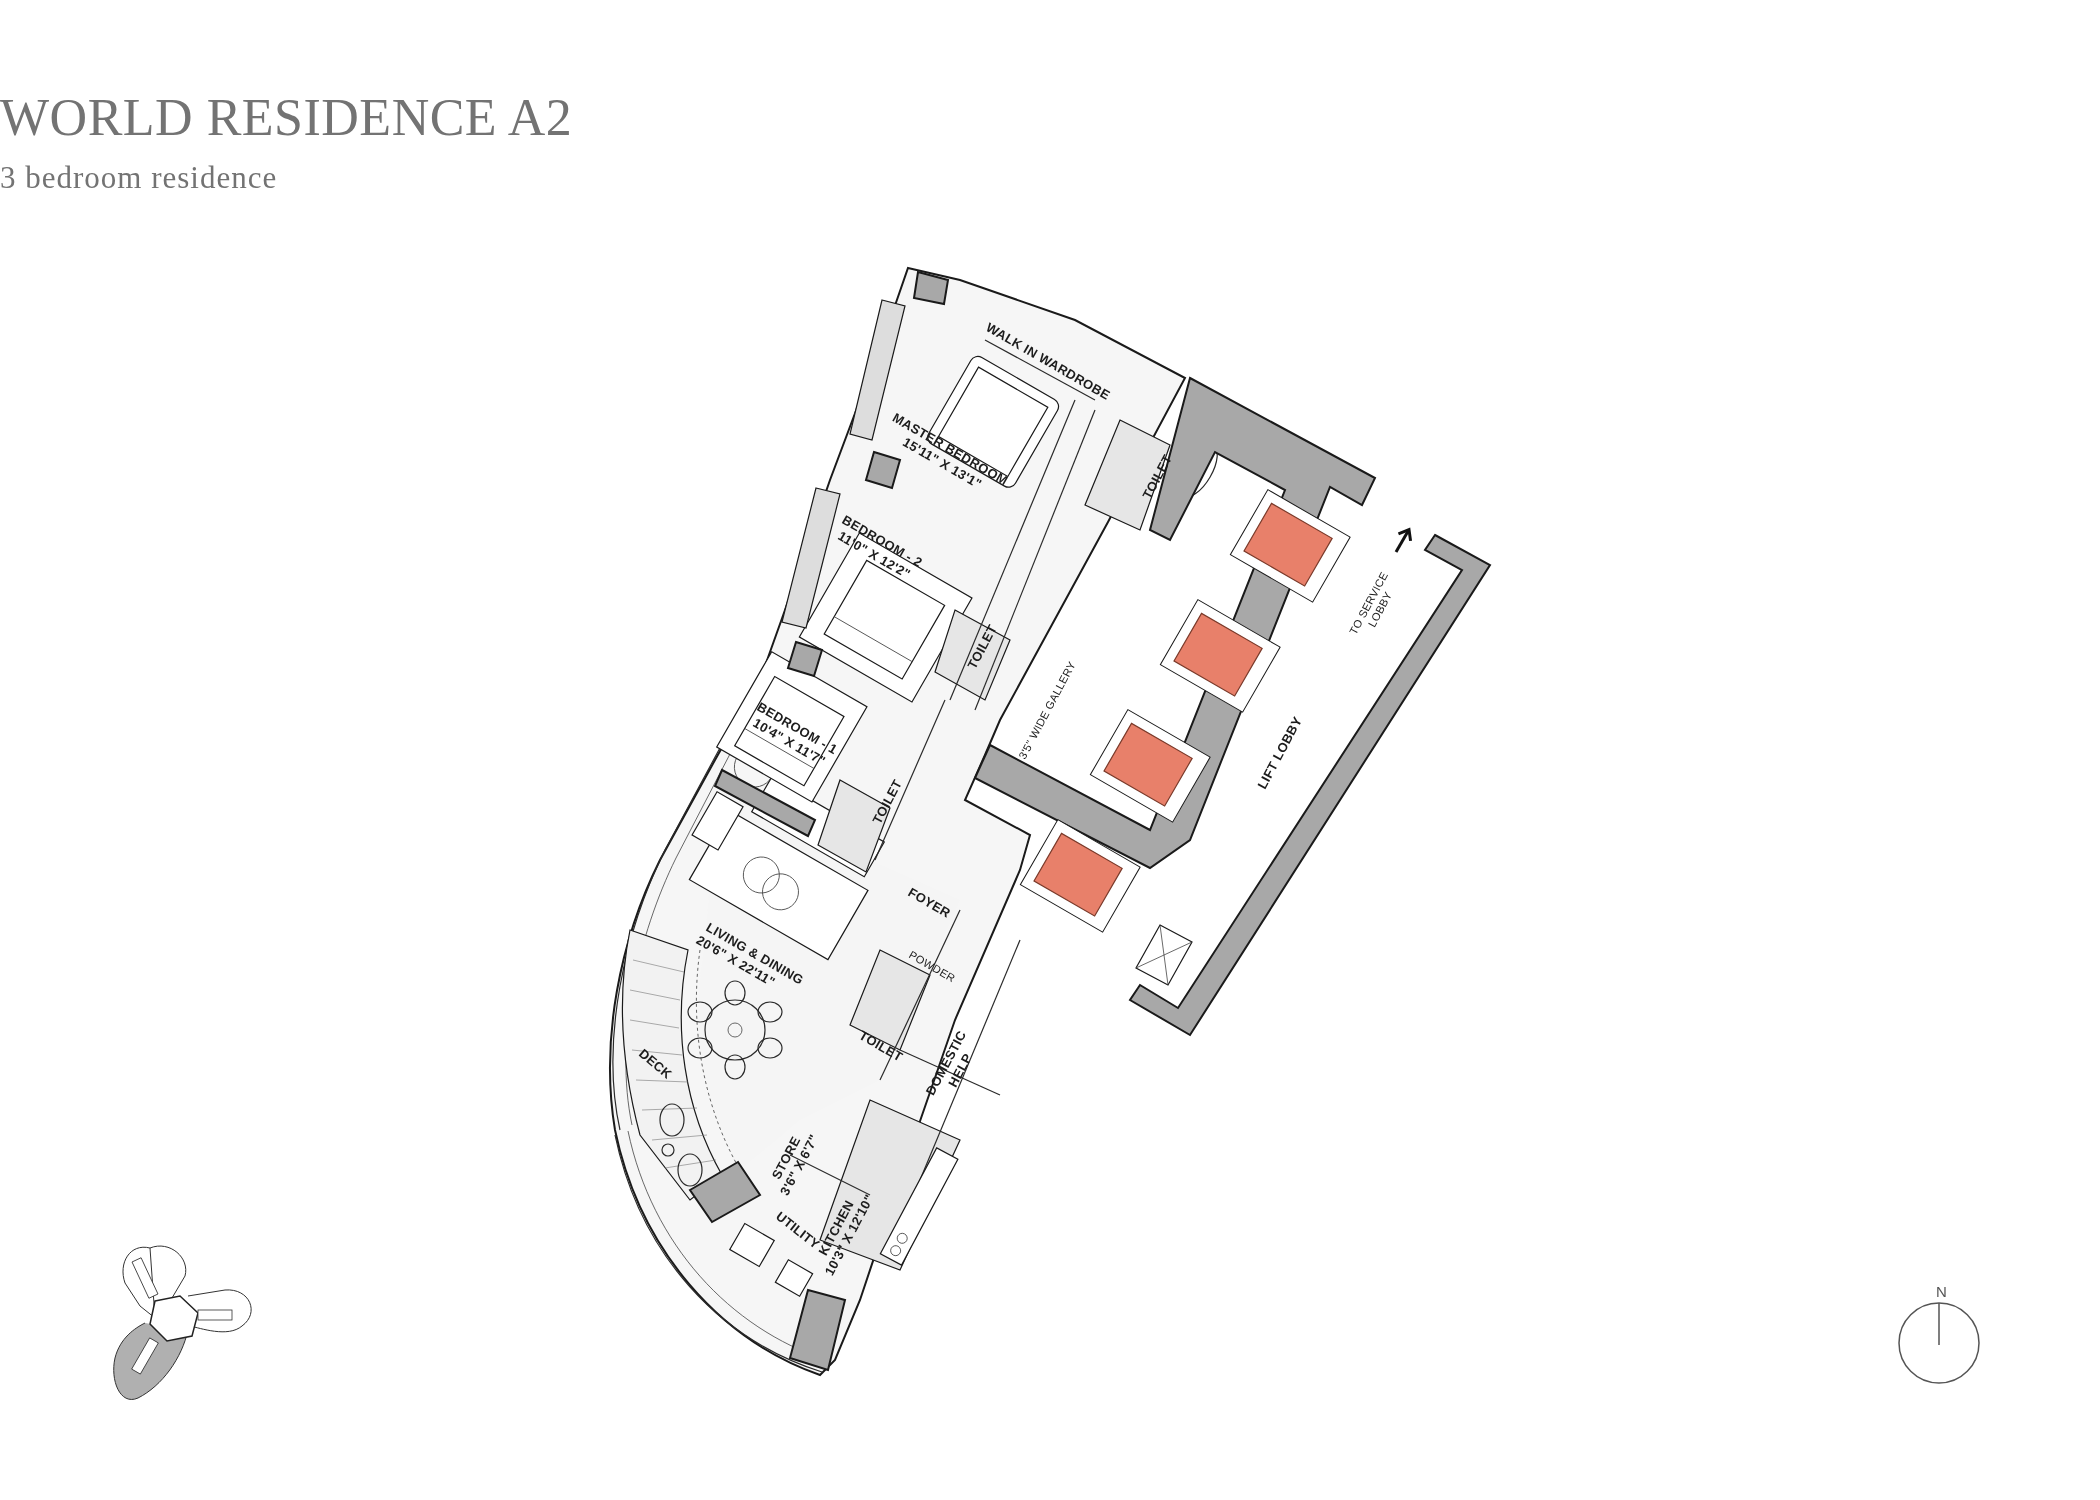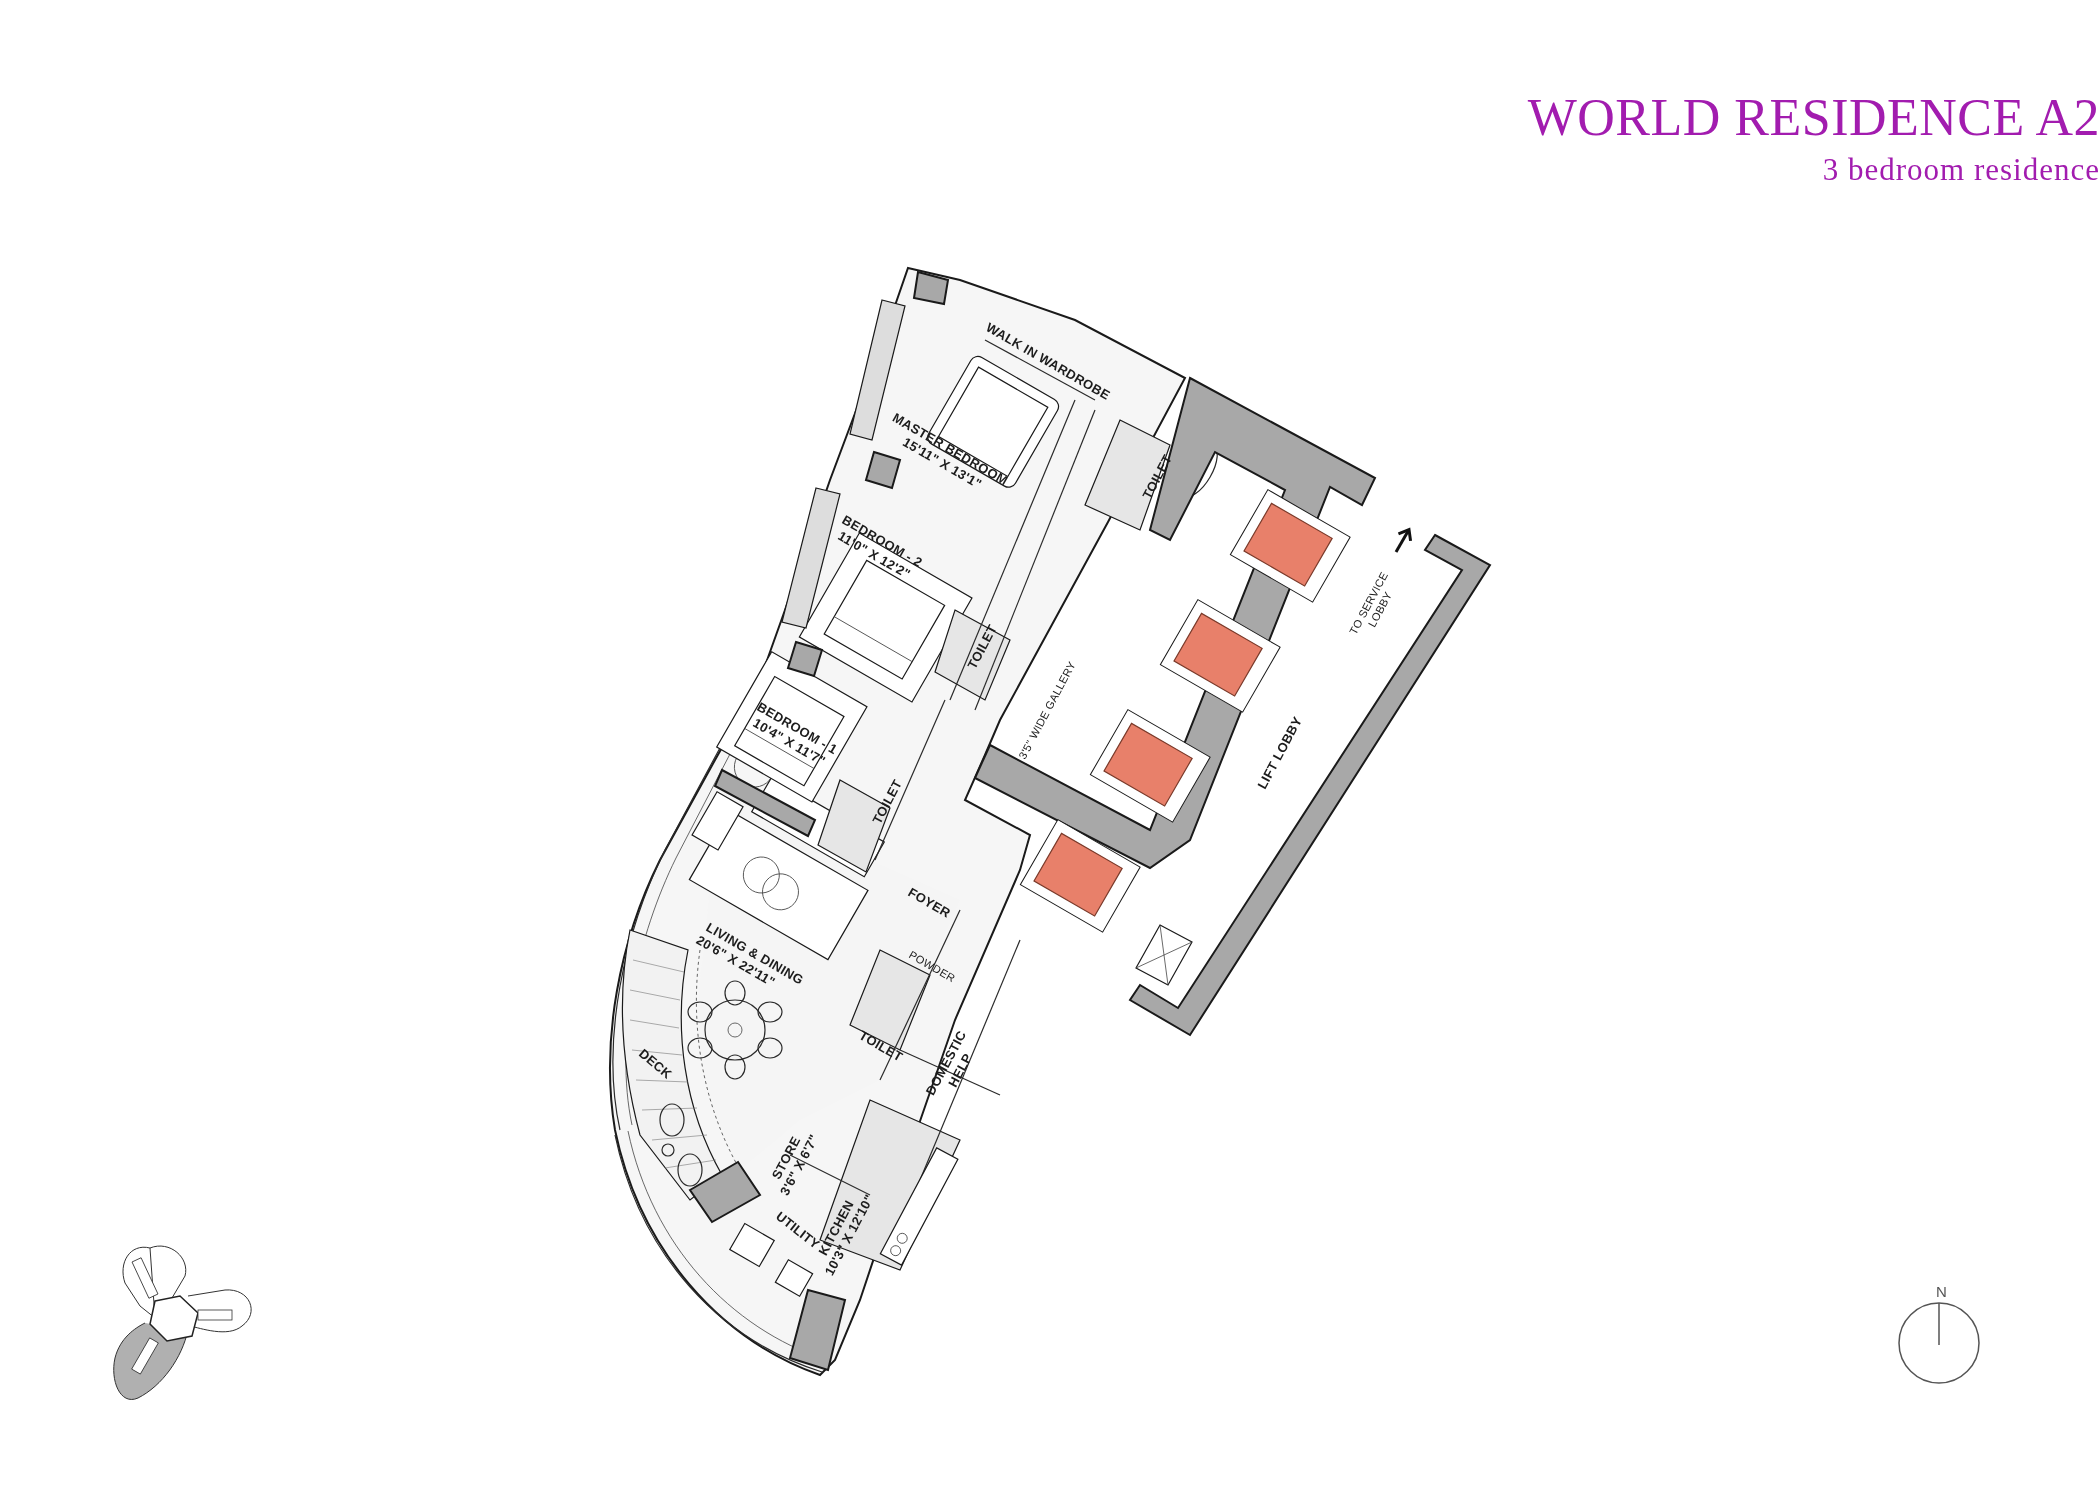--- a/index.html
+++ b/index.html
@@ -1,19 +1,19 @@
 <!DOCTYPE html>
 <html><head>
 <meta charset="utf-8">
 <style>
   html, body { margin: 0; padding: 0; background: #ffffff; }
   body { width: 2100px; height: 1500px; position: relative; overflow: hidden; font-family: "Liberation Sans", sans-serif; }
-  .title-block { position: absolute; left: 0; top: 88px; width: 2100px; text-align: right; color: #a21caf; }
+  .title-block { position: absolute; left: 0; top: 88px; width: 2100px; text-align: left; color: #737373; }
   .title { font-family: "Liberation Serif", "DejaVu Serif", serif; font-size: 52px; letter-spacing: 0.5px; line-height: 60px; }
-  .subtitle { font-family: "Liberation Serif", "DejaVu Serif", serif; font-size: 31px; letter-spacing: 1px; line-height: 40px; margin-top: 2px; }
+  .subtitle { font-family: "Liberation Serif", "DejaVu Serif", serif; font-size: 31px; letter-spacing: 1px; line-height: 40px; margin-top: 10px; }
   svg.plan { position: absolute; left: 0; top: 0; }
   .lbl { font-family: "Liberation Sans", sans-serif; font-weight: bold; fill: #1c1c1c; font-size: 13px; letter-spacing: 0.3px; }
   .lbl-sm { font-family: "Liberation Sans", sans-serif; fill: #1c1c1c; font-size: 11px; letter-spacing: 0.3px; }
   .wall { fill: #a8a8a8; stroke: #1a1a1a; stroke-width: 2; }
   .room { fill: #ffffff; stroke: #1a1a1a; stroke-width: 1.2; }
   .wet { fill: #e6e6e6; stroke: #1a1a1a; stroke-width: 1.2; }
   .line { fill: none; stroke: #2a2a2a; stroke-width: 1.2; }
   .thin { fill: none; stroke: #444; stroke-width: 0.8; }
   .lift { stroke: #7a3a2a; stroke-width: 1.2; }
   .north-label { position: absolute; left: 1936px; top: 1283px; font-family: "Liberation Sans", sans-serif; font-size: 15px; color: #555; }

